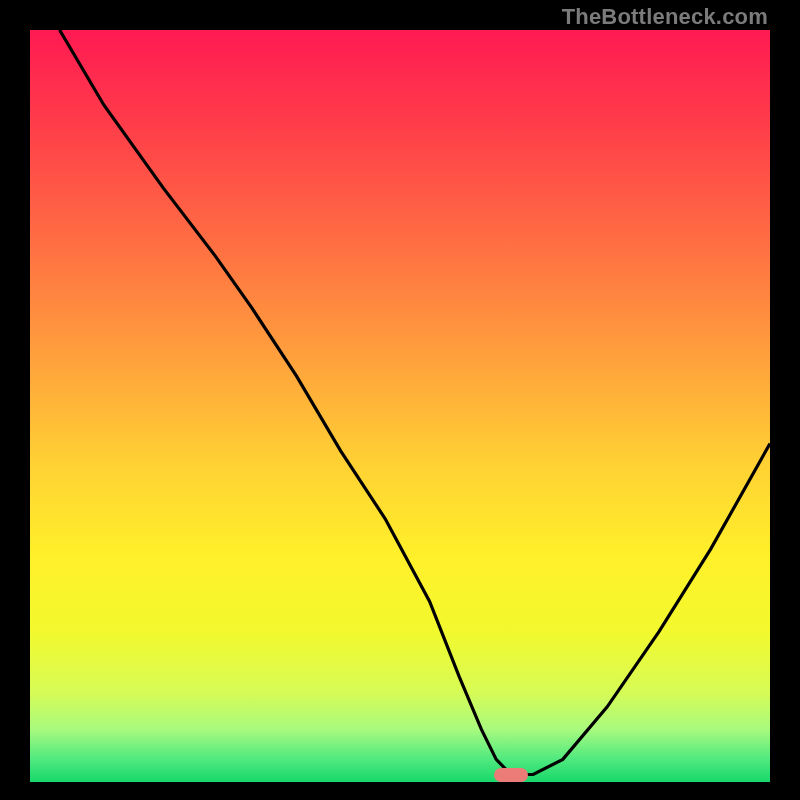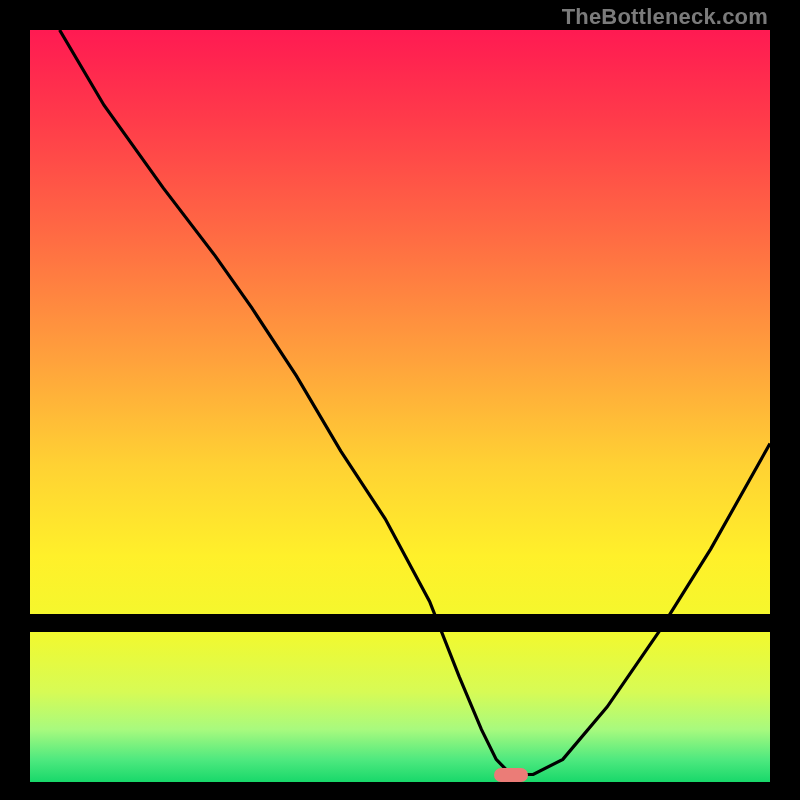--- a/index.html
+++ b/index.html
@@ -6,21 +6,21 @@
     margin: 0;
     padding: 0;
     width: 800px;
     height: 800px;
     background: #000;
     font-family: Arial, Helvetica, sans-serif;
   }
   .stage {
     position: relative;
     width: 800px;
-    height: 632px;
+    height: 800px;
   }
   .border-top, .border-bottom {
     position: absolute;
     left: 0;
     width: 800px;
     background: #000;
   }
   .border-top { top: 0; height: 30px; }
   .border-bottom { bottom: 0; height: 18px; }
   .border-left, .border-right {

